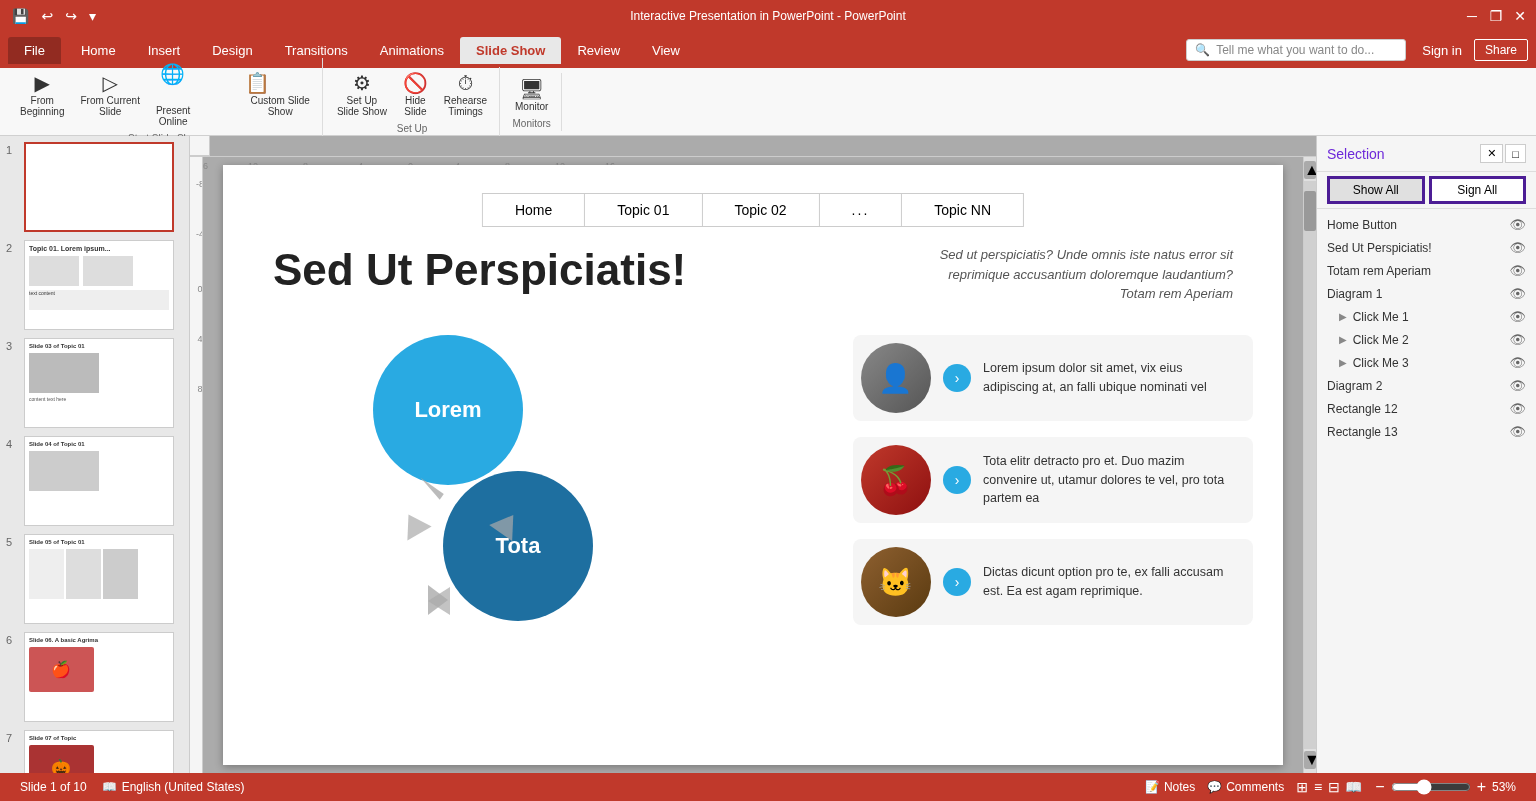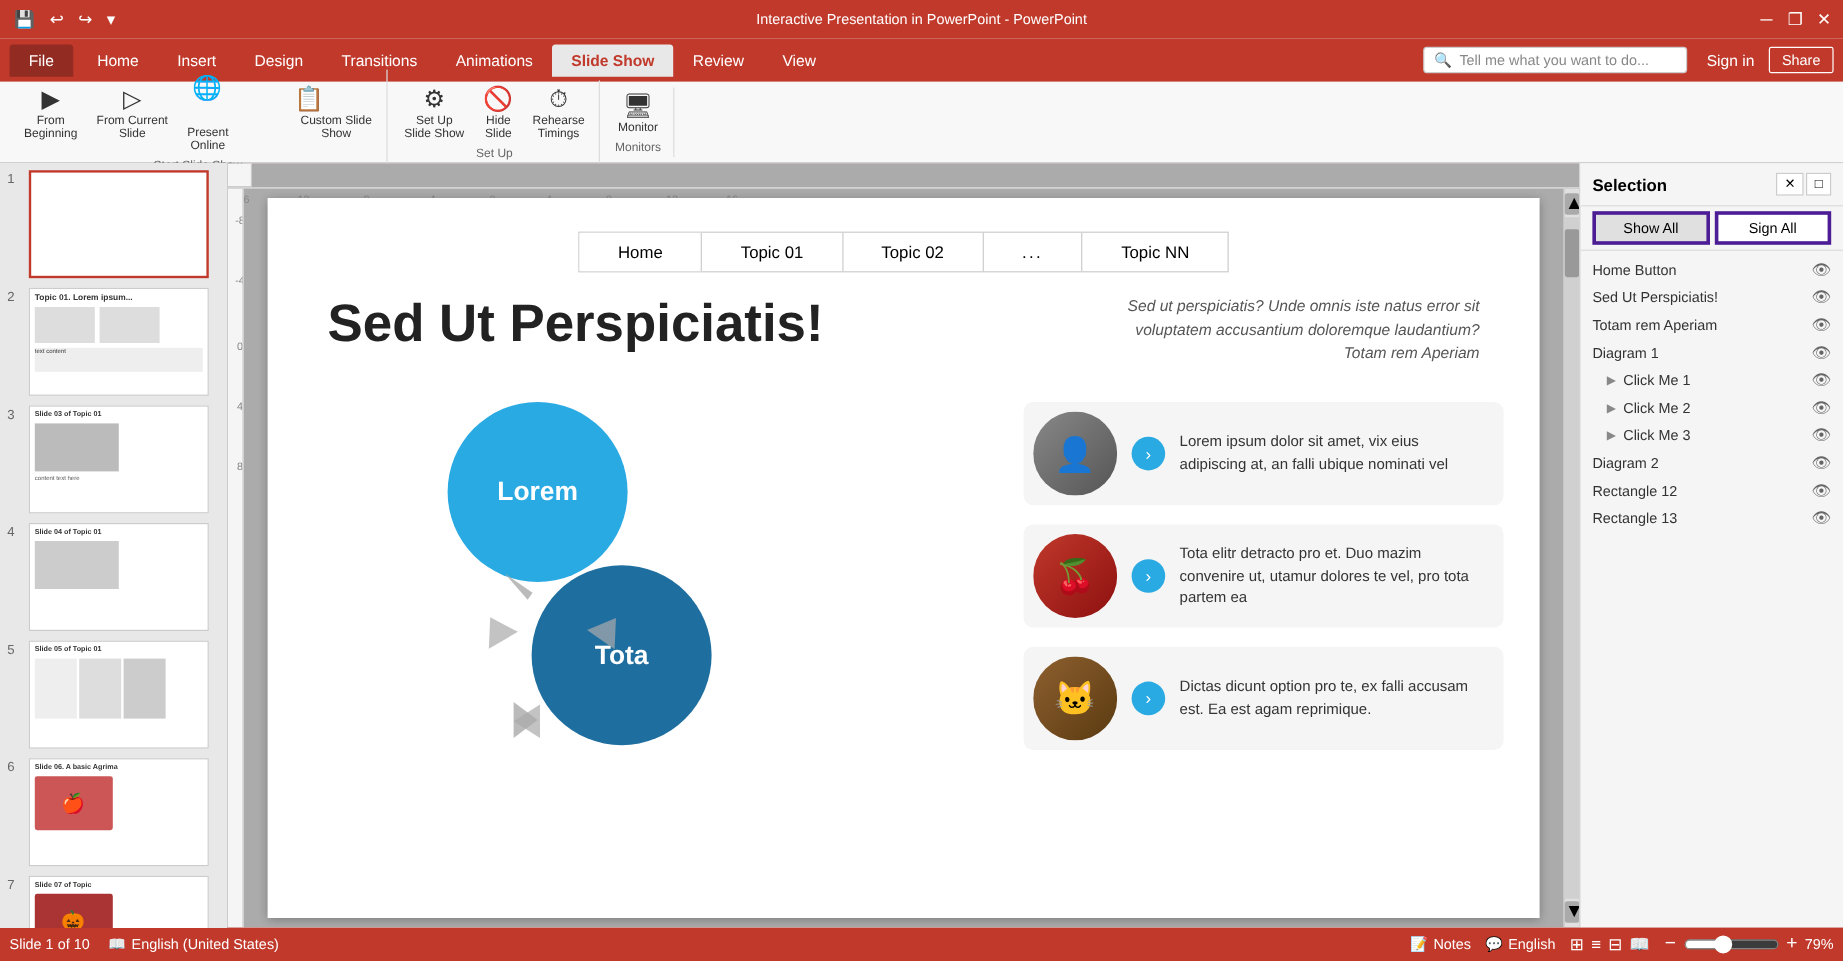--- a/index.html
+++ b/index.html
@@ -289,21 +289,21 @@
       flex-direction: column;
     }
     .selection-header {
       display: flex;
       align-items: center;
       justify-content: space-between;
       padding: 8px 10px;
       border-bottom: 1px solid #ddd;
       background: #f5f5f5;
     }
-    .selection-title { font-size: 14px; font-weight: 700; color: #000000; }
+    .selection-title { font-size: 14px; font-weight: 400; color: #6d28d9; }
     .selection-header-btns { display: flex; gap: 2px; }
     .sel-hbtn {
       background: none; border: 1px solid #ccc; font-size: 11px; padding: 2px 6px; cursor: pointer;
       background: white;
     }
     .sel-show-hide {
       display: flex;
       border-bottom: 1px solid #ddd;
       padding: 4px 10px;
       gap: 4px;
@@ -331,21 +331,21 @@
     .sel-item-expand { font-size: 10px; color: #888; }
     .sel-item-name { flex: 1; }
     .sel-item-eye { color: #666; font-size: 13px; }
 
     
     .status-bar {
       height: 28px;
       background: #c0392b;
       display: flex;
       align-items: center;
-      padding: 0 8px;
+      padding: 0 20px;
       color: white;
       font-size: 12px;
       gap: 16px;
     }
     .status-bar-right {
       margin-left: auto;
       display: flex;
       align-items: center;
       gap: 12px;
     }
@@ -600,21 +600,21 @@
           <div class="nav-bar">
             <div class="nav-item active">Home</div>
             <div class="nav-item">Topic 01</div>
             <div class="nav-item">Topic 02</div>
             <div class="nav-item dots">...</div>
             <div class="nav-item">Topic NN</div>
           </div>
 
           <div class="slide-title">Sed Ut Perspiciatis!</div>
 
-          <div class="slide-quote">Sed ut perspiciatis? Unde omnis iste natus error sit voluptatem accusantium doloremque laudantium? Totam rem Aperiam</div>
+          <div class="slide-quote">Sed ut perspiciatis? Unde omnis iste natus error sit reprimique accusantium doloremque laudantium? Totam rem Aperiam</div>
 
           <div class="diagram-area">
             <div class="circle circle-lorem">Lorem</div>
 
             <svg width="400" height="380" style="position:absolute;top:0;left:0;pointer-events:none;">
 
               <polygon points="195,165 215,145 230,175" fill="#aaa" opacity="0.8"></polygon>
 
               <polygon points="175,265 155,250 155,280" fill="#aaa" opacity="0.8"></polygon>
 
@@ -729,28 +729,28 @@
     <span>📖</span>
     <span>English (United States)</span>
   </span>
   <div class="status-bar-right">
     <button style="background:none;border:none;color:white;font-size:12px;cursor:pointer;display:flex;align-items:center;gap:4px;">
       <span>📝</span>
       <span>Notes</span>
     </button>
     <button style="background:none;border:none;color:white;font-size:12px;cursor:pointer;display:flex;align-items:center;gap:4px;">
       <span>💬</span>
-      <span>English</span>
+      <span>Comments</span>
     </button>
     <div style="display:flex;gap:6px;">
       <button style="background:none;border:none;color:white;font-size:14px;cursor:pointer;">⊞</button>
       <button style="background:none;border:none;color:white;font-size:14px;cursor:pointer;">≡</button>
       <button style="background:none;border:none;color:white;font-size:14px;cursor:pointer;">⊟</button>
       <button style="background:none;border:none;color:white;font-size:14px;cursor:pointer;">📖</button>
     </div>
     <div class="zoom-control">
       <button style="background:none;border:none;color:white;font-size:16px;cursor:pointer;">−</button>
       <input type="range" min="10" max="200" value="86" style="width: 80px; accent-color: white;">
       <button style="background:none;border:none;color:white;font-size:16px;cursor:pointer;">+</button>
-      <span>79%</span>
+      <span>53%</span>
     </div>
   </div>
 </div>
 
 </body></html>

